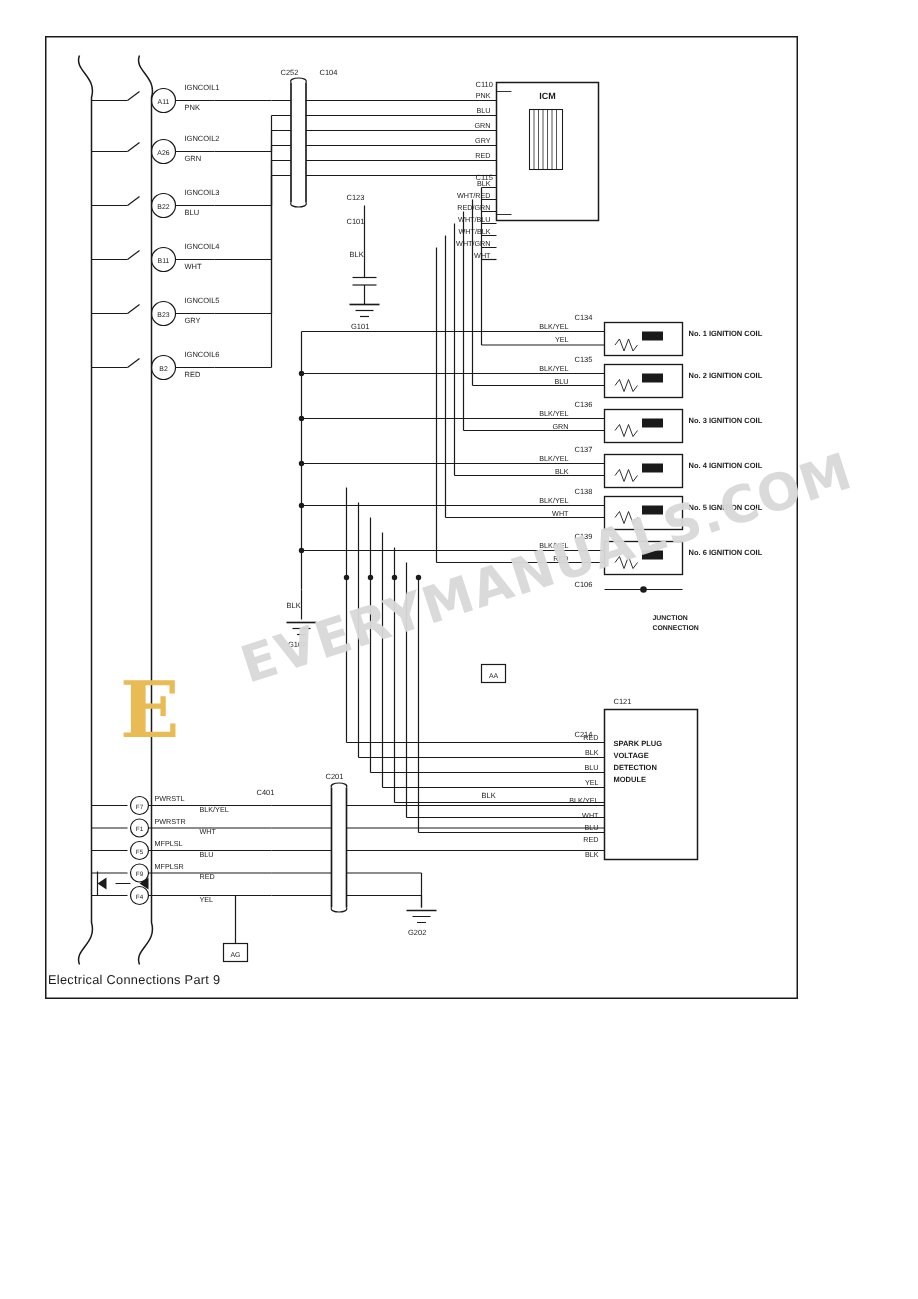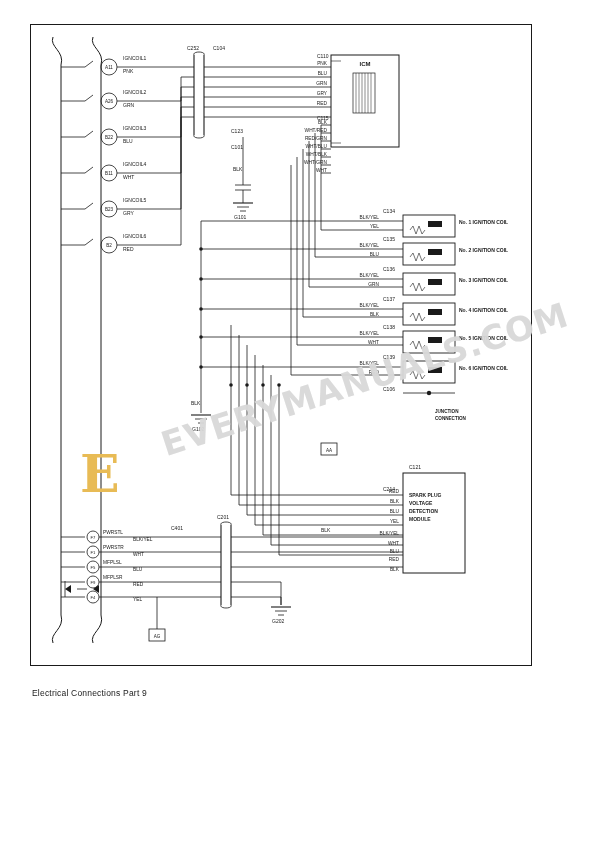--- a/index.html
+++ b/index.html
@@ -6,21 +6,21 @@
   body{width:612px;height:866px;font-family:"Liberation Sans", sans-serif;position:relative;overflow:hidden;}
 
   #page{position:absolute;left:0;top:0;width:612px;height:866px;background:#fff;}
 
   
   #diagram{position:absolute;left:30px;top:24px;width:500px;height:640px;border:1px solid #1a1a1a;background:#fff;}
 
   .svgwrap{position:absolute;left:0;top:0;width:100%;height:100%;}
 
   
-  #caption{position:absolute;left:32px;top:688px;font-size:8.5px;color:#1a1a1a;letter-spacing:.2px;}
+  #caption{position:absolute;left:32px;top:648px;font-size:8.5px;color:#1a1a1a;letter-spacing:.2px;}
 
   
   #watermark{position:absolute;left:60px;top:330px;width:500px;height:230px;pointer-events:none;}
   #wm-text{position:absolute;left:96px;top:96px;transform:rotate(-18deg);transform-origin:0 0;
            font-family:"DejaVu Sans", sans-serif;font-weight:bold;font-size:34px;color:#d9d9d9;
            letter-spacing:1px;white-space:nowrap;opacity:.95;}
   #wm-badge{position:absolute;left:20px;top:115px;width:60px;height:62px;}
   .wm-e{position:absolute;left:0;top:0;font-family:"DejaVu Serif", serif;font-size:52px;color:#e8bb55;font-weight:bold;line-height:58px;}
 
   

